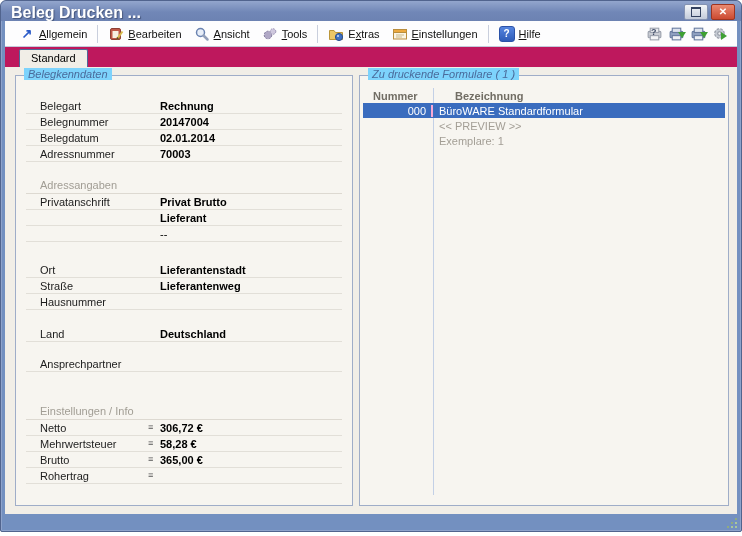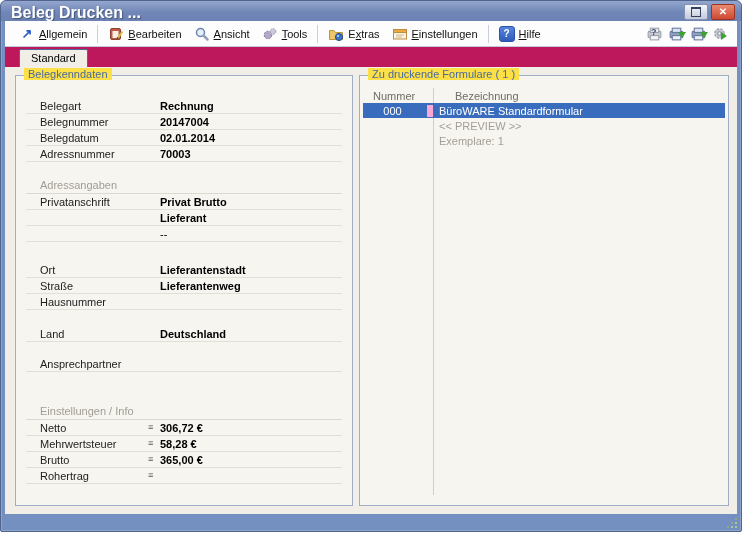--- a/index.html
+++ b/index.html
@@ -43,43 +43,43 @@
   
   .tabstrip{position:absolute;top:46px;left:4px;right:4px;height:20px;background:#be185d;}
   .tab{position:absolute;left:14px;bottom:0;height:17px;line-height:17px;padding:0 11px;
        background:#f1eee7;border:1px solid #4f6899;border-bottom:none;
        border-radius:2px 2px 0 0;color:#000;}
   
   .content{position:absolute;top:66px;left:4px;right:4px;bottom:17px;background:#f1eee7;}
   .groupbox{position:absolute;top:8px;bottom:8px;border:1px solid #9fadc8;background:#f7f5f0;}
   .groupbox.leftp{left:10px;width:336px;}
   .groupbox.rightp{left:354px;right:8px;}
-  .gtitle{position:absolute;top:-8px;left:8px;padding:0 4px;background:#fde047;
-          color:#4a6b9b;white-space:nowrap;}
+  .gtitle{position:absolute;top:-8px;left:8px;padding:0 4px;background:#7dd3fc;
+          color:#4a6b9b;white-space:nowrap;font-style:italic;}
   
   .rows{position:absolute;top:22px;left:2px;right:2px;}
   .frow{display:flex;align-items:center;height:15px;margin:0 8px;padding-left:14px;
         border-bottom:1px solid #e2dfd8;}
   .flabel{width:108px;color:#1c1c1c;}
   .fmark{width:12px;color:#555;font-size:9px;line-height:1;}
   .fvalue{flex:1;font-weight:bold;color:#000;}
   .fvalue.normal{font-weight:normal;}
   .srow{height:15px;line-height:15px;margin:0 8px;padding-left:14px;
         border-bottom:1px solid #ddd9d1;color:#a19d94;}
   
-  .theader{display:flex;height:15px;margin:12px 3px 0 3px;color:#716d64;align-items:center;}
+  .theader{display:flex;height:15px;margin:12px 3px 0 3px;color:#716d64;align-items:center;font-weight:bold;}
   .theader .tc1{width:70px;padding-left:10px;box-sizing:border-box;}
   .theader .tc2{padding-left:22px;}
   .colline{position:absolute;left:73px;top:12px;bottom:10px;width:1px;background:#c3d0e6;}
   .trows{margin:0 3px;position:relative;}
   .trow{display:flex;height:15px;align-items:center;}
   .trow .tc1{width:70px;padding-right:5px;text-align:right;box-sizing:border-box;}
   .trow .tc2{padding-left:6px;flex:1;}
   .trow.sel{background:#3a6cbe;color:#fff;}
-  .trow.sel .tc1{border-right:6px solid #f9a8d4;text-align:center;}
+  .trow.sel .tc1{border-right:2px solid #f9a8d4;}
   .trow.muted{color:#a39e95;}
   
   .grip{position:absolute;right:3px;bottom:2px;width:14px;height:13px;}
   .grip::after{content:"";position:absolute;right:1px;bottom:1px;width:2px;height:2px;
                background:#a9c79a;box-shadow:-4px 0 #a9c79a,0 -4px #a9c79a,
                -8px 0 #90ab80,0 -8px #90ab80,-4px -4px #90ab80;}
 </style>
 </head>
 <body>
 

